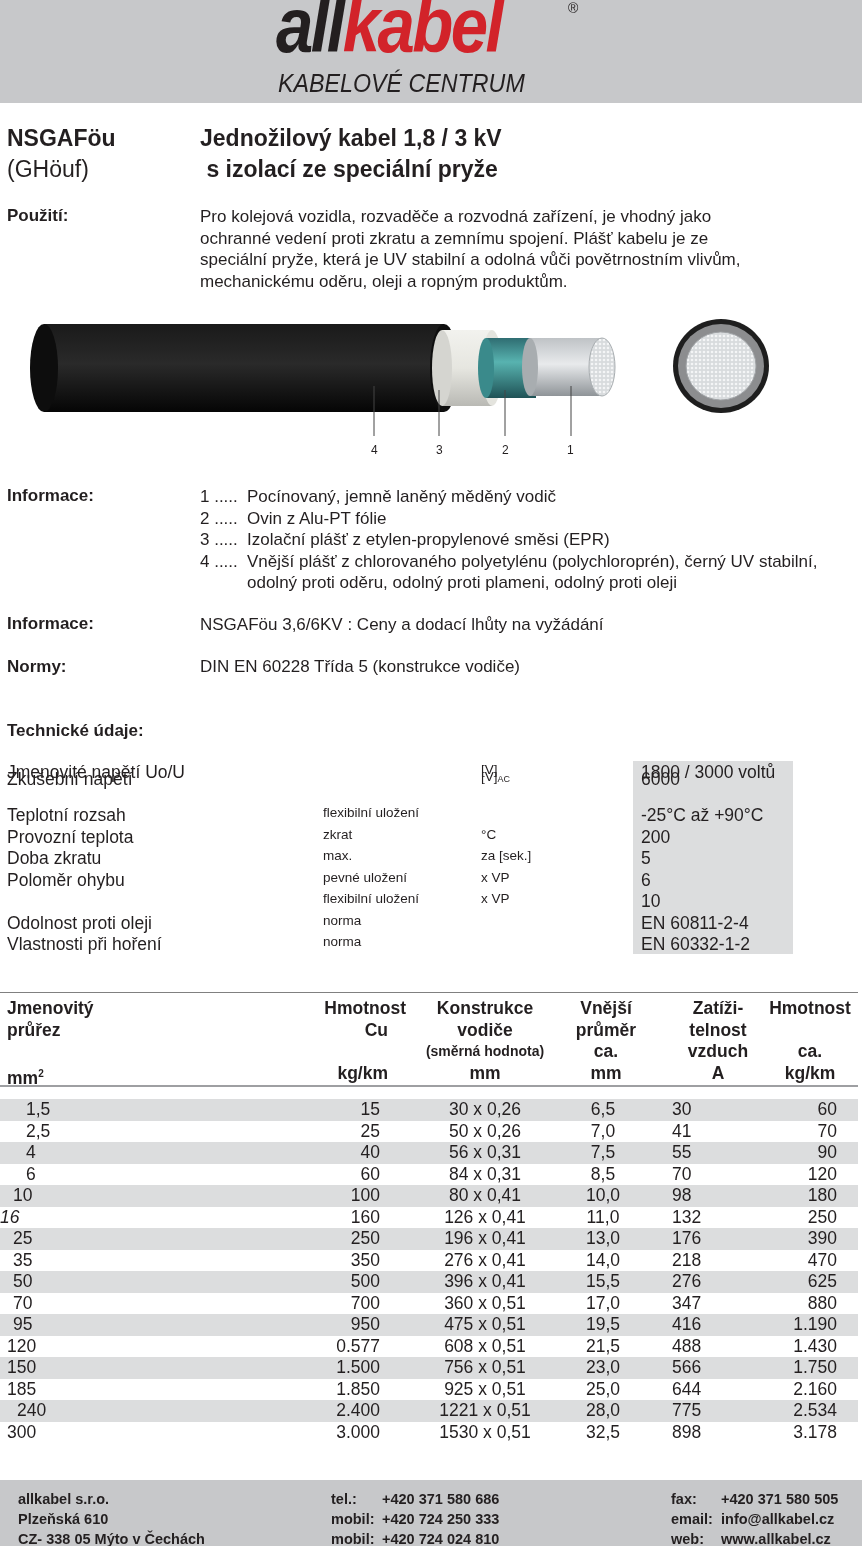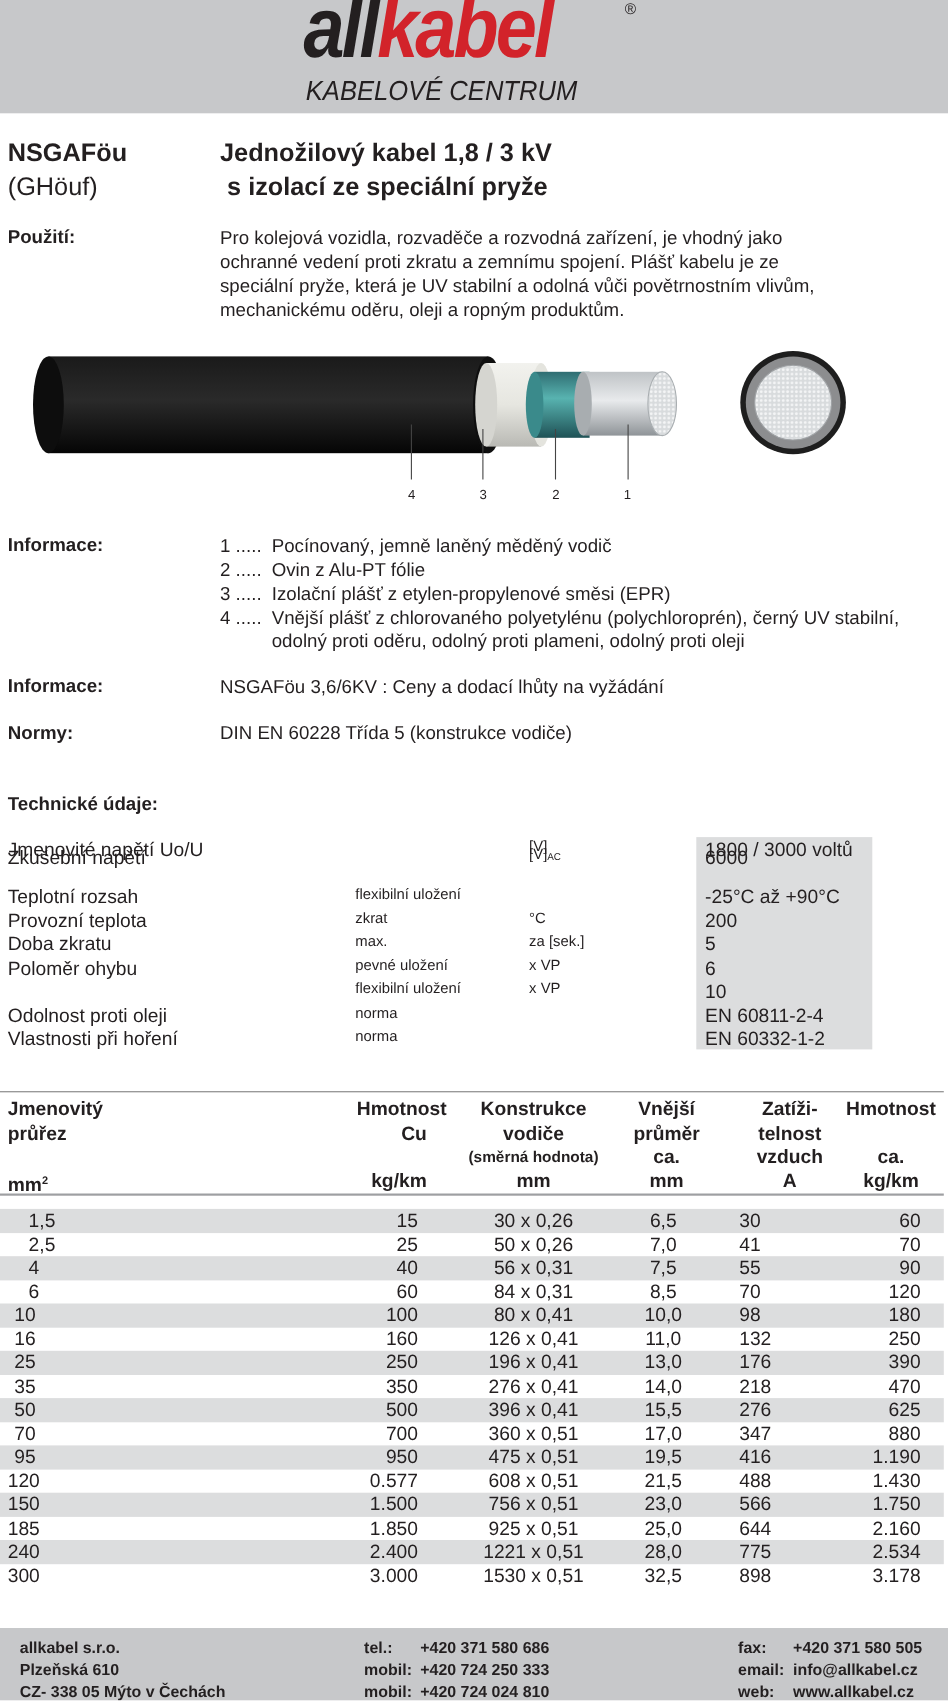--- a/index.html
+++ b/index.html
@@ -316,21 +316,21 @@
     </div>
     <div class="tr shaded">
       <span class="td c0" style="padding-left: 13px;">10</span>
       <span class="td c1">100</span>
       <span class="td c2">80 x 0,41</span>
       <span class="td c3">10,0</span>
       <span class="td c4">98</span>
       <span class="td c5">180</span>
     </div>
     <div class="tr">
-      <span class="td c0" style="padding-left: 13px;">16</span>
+      <span class="td c0" style=" font-style: italic;">16</span>
       <span class="td c1">160</span>
       <span class="td c2">126 x 0,41</span>
       <span class="td c3">11,0</span>
       <span class="td c4">132</span>
       <span class="td c5">250</span>
     </div>
     <div class="tr shaded">
       <span class="td c0" style="padding-left: 13px;">25</span>
       <span class="td c1">250</span>
       <span class="td c2">196 x 0,41</span>
@@ -388,21 +388,21 @@
     </div>
     <div class="tr">
       <span class="td c0" style="padding-left: 7px;">185</span>
       <span class="td c1">1.850</span>
       <span class="td c2">925 x 0,51</span>
       <span class="td c3">25,0</span>
       <span class="td c4">644</span>
       <span class="td c5">2.160</span>
     </div>
     <div class="tr shaded">
-      <span class="td c0" style="padding-left: 7px;">240</span>
+      <span class="td c0" style="padding-left: 17px;">240</span>
       <span class="td c1">2.400</span>
       <span class="td c2">1221 x 0,51</span>
       <span class="td c3">28,0</span>
       <span class="td c4">775</span>
       <span class="td c5">2.534</span>
     </div>
     <div class="tr">
       <span class="td c0" style="padding-left: 7px;">300</span>
       <span class="td c1">3.000</span>
       <span class="td c2">1530 x 0,51</span>

